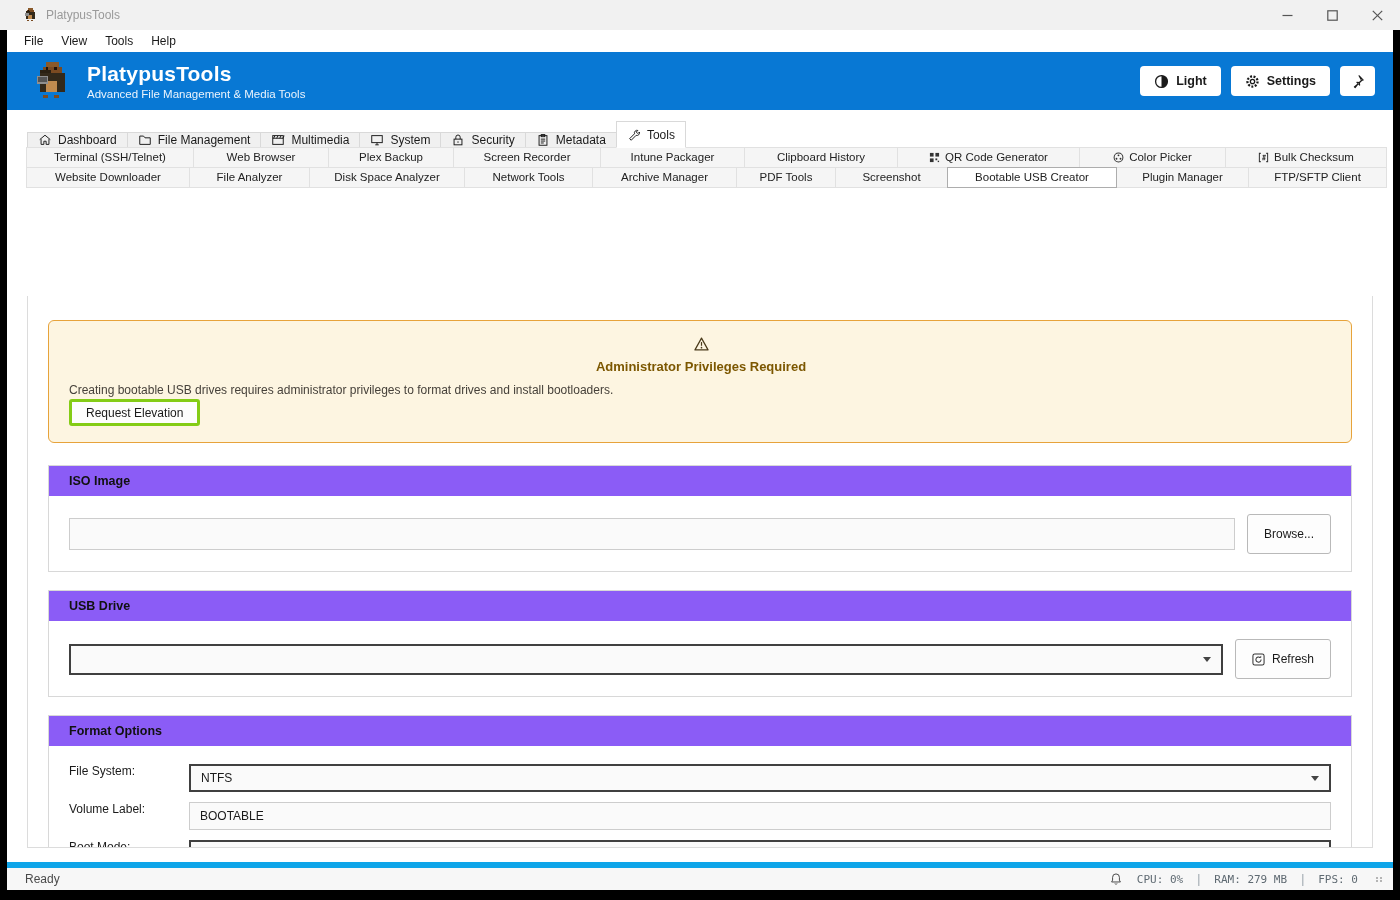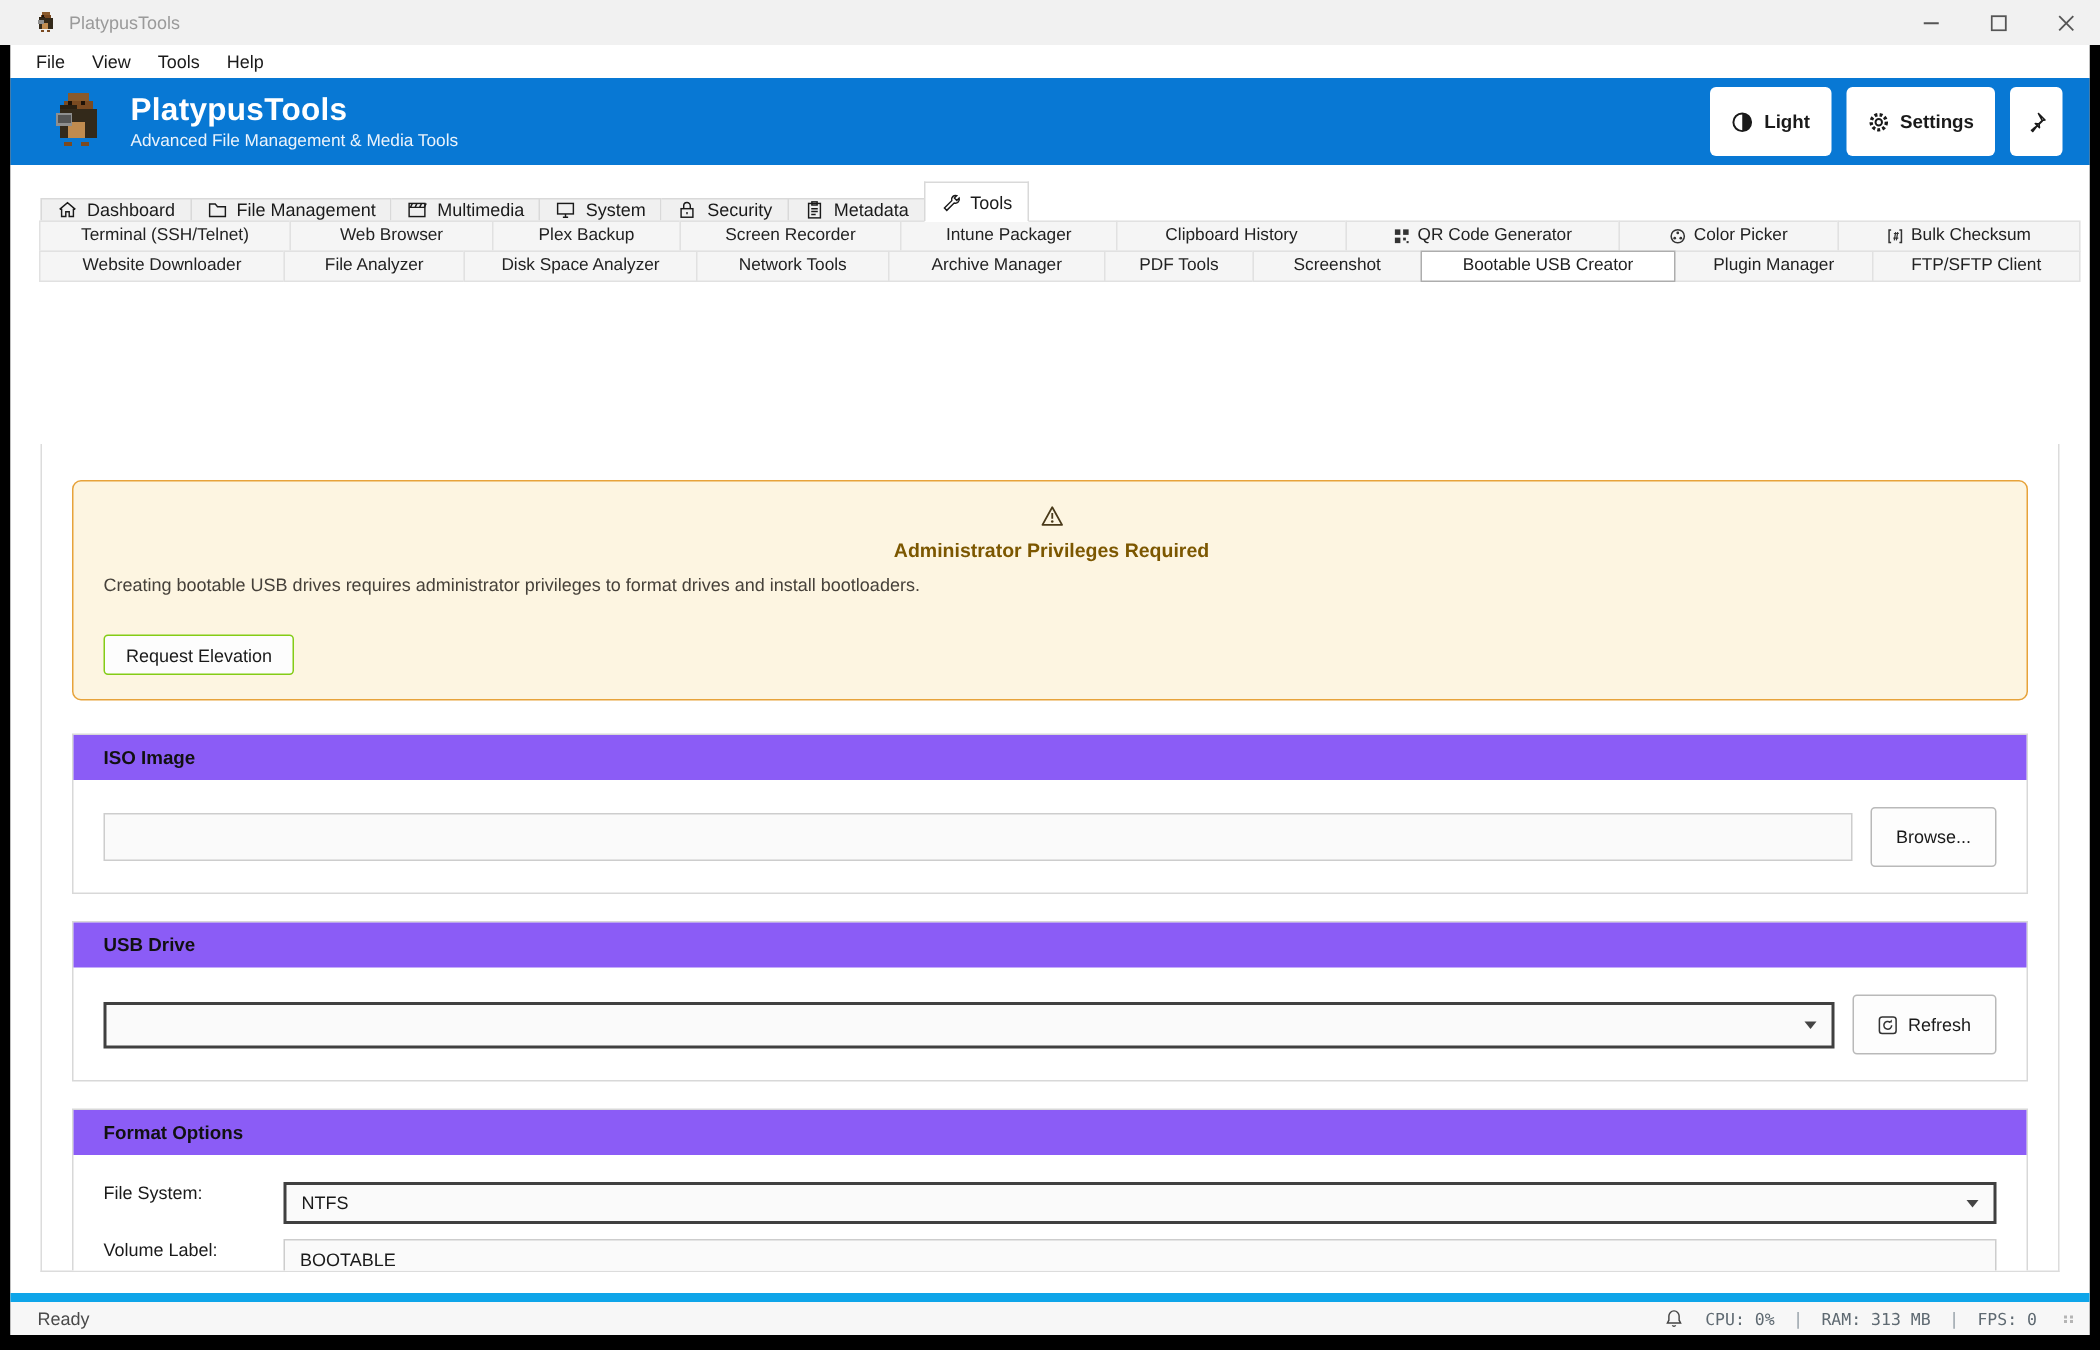--- a/index.html
+++ b/index.html
@@ -36,21 +36,21 @@
     height:58px; background:#0878d4; display:flex; align-items:center;
     padding:0 18px 0 22px; color:#fff;
   }
   .bluehead .logo { width:44px; height:46px; margin-right:14px; }
   .bh-titles { display:flex; flex-direction:column; justify-content:center; }
   .bh-title { font-size:21px; font-weight:bold; letter-spacing:0.2px; }
   .bh-sub { font-size:11.5px; margin-top:2px; color:#eaf3fc; }
   .bh-actions { margin-left:auto; display:flex; gap:10px; align-items:center; }
   .hdr-btn {
     background:#fff; color:#1a1a1a; border:none; border-radius:4px;
-    height:46px; padding:0 14px; font-size:12.5px; font-weight:600;
+    height:30px; padding:0 14px; font-size:12.5px; font-weight:600;
     display:flex; align-items:center; gap:7px; font-family:inherit;
   }
   .hdr-btn svg { width:15px; height:15px; }
   .hdr-btn.pin { padding:0 10px; }
 
   
   .content { flex:1; background:#fff; position:relative; overflow:hidden; }
 
   
   .maintabs { display:flex; margin:11px 0 0 20px; align-items:flex-end; }
@@ -88,21 +88,21 @@
 
   
   .warnbox {
     border:1px solid #e7a33b; background:#fdf5e1; border-radius:6px;
     padding:16px 18px 16px 20px; margin-bottom:22px;
   }
   .warn-title { display:flex; align-items:center; gap:8px; font-size:13px; font-weight:bold; color:#7c5700;flex-direction:column; }
   .warn-title svg { width:15px; height:14px; }
   .warn-msg { margin-top:9px; font-size:12px; color:#46413a; }
   .warn-btn {
-    margin-top:26px; background:#fdfdfd; border:1px solid #84cc16; border-radius:3px;
+    margin-top:2px; background:#fdfdfd; border:3px solid #84cc16; border-radius:3px;
     height:27px; padding:0 14px; font-size:12px; font-family:inherit; color:#1a1a1a;
   }
 
   
   .groupbox { border:1px solid #d8d8d8; margin-bottom:18px; background:#fff; }
   .gb-head {
     background:#8b5cf6; padding:8px 20px; font-size:12.5px; font-weight:bold; color:#111;
   }
   .gb-body { padding:18px 20px 17px 20px; }
   .row { display:flex; align-items:center; gap:12px; }
@@ -445,21 +445,21 @@
 
   <div class="statusbar">
     <span class="sb-left">Ready</span>
     <div class="sb-right">
       <svg viewBox="0 0 16 16">
           <path d="M8 2.2a3.9 3.9 0 0 0-3.9 3.9v3.2L3 11.4h10l-1.1-2.1V6.1A3.9 3.9 0 0 0 8 2.2z"></path>
           <path d="M6.8 13.2a1.3 1.3 0 0 0 2.4 0"></path>
         </svg>
       <span class="mono">CPU: 0%</span>
       <span class="sb-sep">|</span>
-      <span class="mono">RAM: 313 MB</span>
+      <span class="mono">RAM: 279 MB</span>
       <span class="sb-sep">|</span>
       <span class="mono">FPS: 0</span>
       <span class="grip">
           <i></i>
           <i></i>
           <i></i>
           <i></i>
         </span>
     </div>
   </div>

